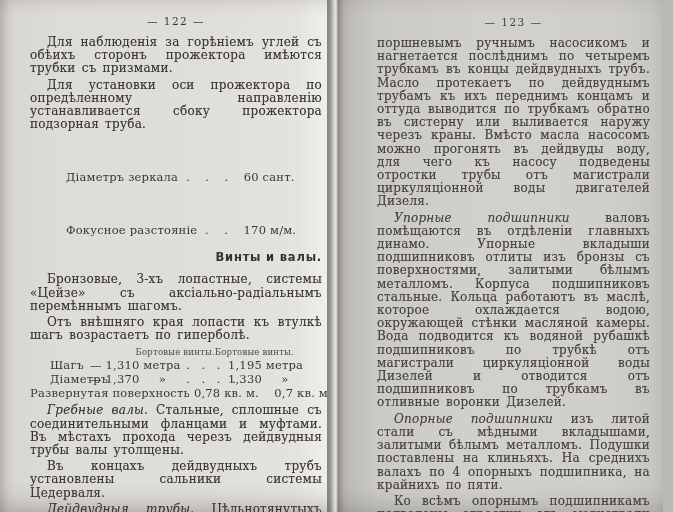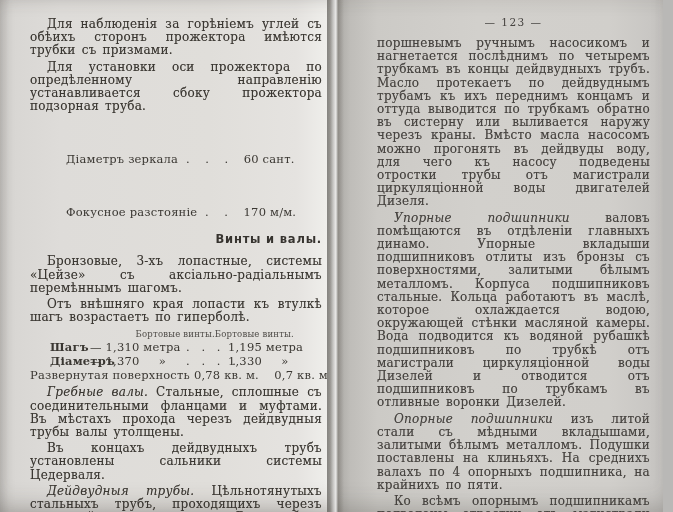--- a/index.html
+++ b/index.html
@@ -42,31 +42,32 @@
     margin:13px 0 9px 0;text-align:right;
     font-family:"DejaVu Sans","Liberation Sans",sans-serif;
     font-size:11.5px;font-weight:700;letter-spacing:.8px;color:#36332f;
   }
   .vtable{margin:5px 0 4px 0;font-size:11.5px;line-height:14px;}
   .t-head{
     display:flex;justify-content:flex-end;padding:0 28px 1px 28px;
     font-size:8.5px;line-height:10px;color:#4c4945;letter-spacing:.2px;
   }
   .t-row{display:flex;white-space:pre;letter-spacing:.2px;}
-  .t-label{display:inline-block;width:60px;padding-left:20px;box-sizing:border-box;font-weight:bold;}
+  .t-label{display:inline-block;width:60px;padding-left:20px;box-sizing:border-box;}
   .t-v1{display:inline-block;width:96px;}
   .t-dots{display:inline-block;width:42px;}
   .t-wide{white-space:pre;}
 </style>
 </head>
 <body>
 
 <div class="spread">
 
   <div class="page page-left">
+    <div class="pagenum">— 122 —</div>
 
     <p class="jp">Для наблюденія за горѣніемъ углей съ обѣихъ сторонъ прожектора имѣются трубки съ призмами.</p>
     <p class="jp">Для установки оси прожектора по опредѣленному направленію устанавливается сбоку прожектора подзорная труба.</p>
 
     <div class="specs">
       <div class="spec">Діаметръ зеркала  .    .    .    60 сант.</div>
       <div class="spec">Фокусное разстояніе  .    .    170 м/м.</div>
     </div>
 
     <h2 class="heading">Винты и валы.</h2>

